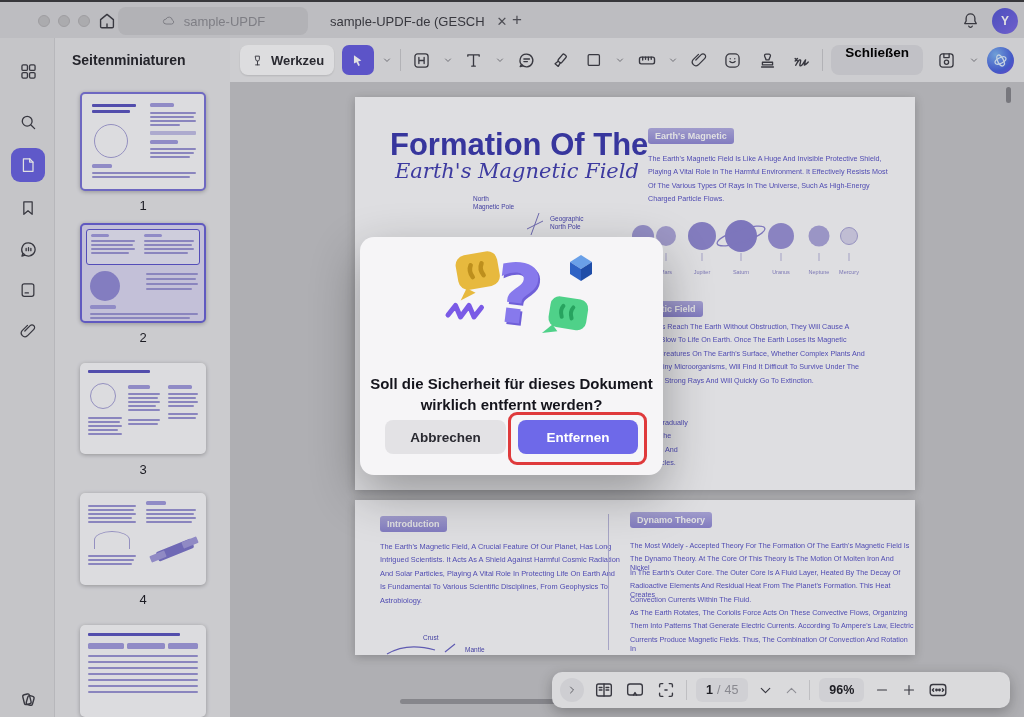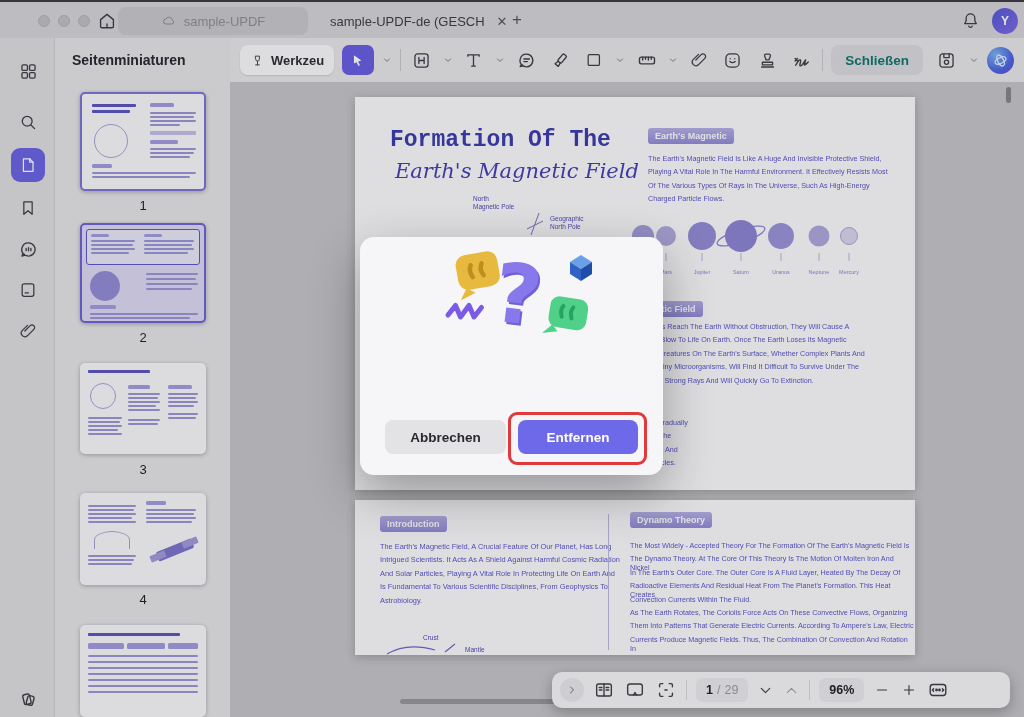--- a/index.html
+++ b/index.html
@@ -41,29 +41,29 @@
 
 
 .toolbar{position:absolute;left:230px;top:38px;width:794px;height:44px;background:#e9e9eb;
   display:flex;align-items:center;padding:0 10px;gap:8px}
 .wz{height:30px;background:#fbfbfc;border-radius:8px;display:flex;align-items:center;gap:6px;padding:0 10px;
   font-size:13px;font-weight:bold;color:#2d2d34;box-shadow:0 1px 2px rgba(0,0,0,.12)}
 .tool{width:30px;height:30px;display:flex;align-items:center;justify-content:center;border-radius:7px}
 .tool.sel{background:#675ee2;width:36px}
 .chev{width:10px;display:flex;align-items:center}
 .tdiv{width:1px;height:22px;background:#c9c9cd}
-.closebtn{height:30px;background:#dbdbdf;border-radius:8px;display:flex;align-items:center;padding:0 14px;
-  font-size:13.5px;font-weight:bold;color:#0f766e}
+.closebtn{height:30px;background:#dbdbdf;border-radius:8px;display:flex;padding:0 14px;
+  font-size:13.5px;font-weight:bold;color:#000000}
 .aibtn{width:27px;height:27px;border-radius:50%;background:radial-gradient(circle at 32% 28%,#7db4f2,#4a63e0 62%,#7a4ae0);
   display:flex;align-items:center;justify-content:center}
 
 
 .canvas{position:absolute;left:230px;top:82px;width:794px;height:635px;background:#c6c6c9;overflow:hidden}
 .page{position:absolute;left:125px;width:560px;background:#fcfcfe;box-shadow:0 2px 9px rgba(0,0,0,.22);overflow:hidden}
-.doc-title1{font-family:Liberation Mono, monospace;font-weight:bold;font-size:23px;color:#3c3bb0}
+.doc-title1{font-family:Liberation Sans, sans-serif;font-weight:bold;font-size:31px;color:#3c3bb0}
 .doc-title2{font-family:"DejaVu Serif","Liberation Serif",serif;font-style:italic;font-size:21px;color:#4340b4}
 .badge{position:absolute;background:linear-gradient(180deg,#b5b0e6,#928bd8);color:#fff;font-size:9px;font-weight:bold;
   padding:3px 7px;border-radius:3px;white-space:nowrap}
 .ptext{position:absolute;color:#5853c8;font-size:7.2px}
 .ptext div{height:13.4px}
 .p2text{position:absolute;color:#5853c8;font-size:7.4px}
 .p2text div{height:13.4px}
 .maplabel{position:absolute;font-size:6.5px;color:#4b47b5;white-space:pre-line;line-height:8px}
 .planet-label{position:absolute;width:44px;text-align:center;font-size:5.5px;color:#8d87cc}
 
@@ -573,21 +573,21 @@
       <svg width="22" height="22" viewBox="0 0 24 24">
           <g class="ic">
             <path d="M8.5 5 H6.5 a1.5 1.5 0 0 0 -1.5 1.5 V8.5 M15.5 5 h2 A1.5 1.5 0 0 1 19 6.5 V8.5 M8.5 19 H6.5 A1.5 1.5 0 0 1 5 17.5 V15.5 M15.5 19 h2 a1.5 1.5 0 0 0 1.5 -1.5 V15.5 M10.8 12 h2.4"></path>
           </g>
         </svg>
     </span>
     <div class="sdiv"></div>
     <div class="sb-field">
       <span>1</span>
       <span class="sb-dim">/</span>
-      <span class="sb-dim">29</span>
+      <span class="sb-dim">45</span>
     </div>
     <span>
       <svg width="17" height="17" viewBox="0 0 24 24">
           <path class="ic" d="M6 9 L12 15 L18 9"></path>
         </svg>
     </span>
     <span>
       <svg width="17" height="17" viewBox="0 0 24 24">
           <path class="ic" style="stroke:#a0a0a7" d="M6 15 L12 9 L18 15"></path>
         </svg>
@@ -638,19 +638,23 @@
           <polygon points="22,7 11,14 11,26 22,19" fill="#1f4da8"></polygon>
         </g>
         <g transform="translate(140,46) rotate(9)">
           <rect x="0" y="0" width="38" height="31" rx="9" fill="#4fd189"></rect>
           <path d="M5 29 l-9 10 l15 -4 z" fill="#4fd189"></path>
           <path d="M13 9 q-3 4.5 0 11 M23 9 q-3 4.5 0 11" stroke="#27a35f" stroke-width="4" fill="none" stroke-linecap="round"></path>
         </g>
         <path d="M36 66 l7.5 -9.5 l5 11.5 l8.5 -11.5 l5 11.5 l7.5 -9.5" stroke="#7a5ae6" stroke-width="5" fill="none" stroke-linecap="round" stroke-linejoin="round"></path>
       </svg>
     </div>
+    <div class="dlg-msg">
+      <div>Soll die Sicherheit für dieses Dokument</div>
+      <div>wirklich entfernt werden?</div>
+    </div>
     <div class="dlg-btn btn-cancel">Abbrechen</div>
     <div class="dlg-btn btn-confirm">Entfernen</div>
   </div>
 
   <div class="redbox"></div>
 
 </div>
 
 </body></html>

